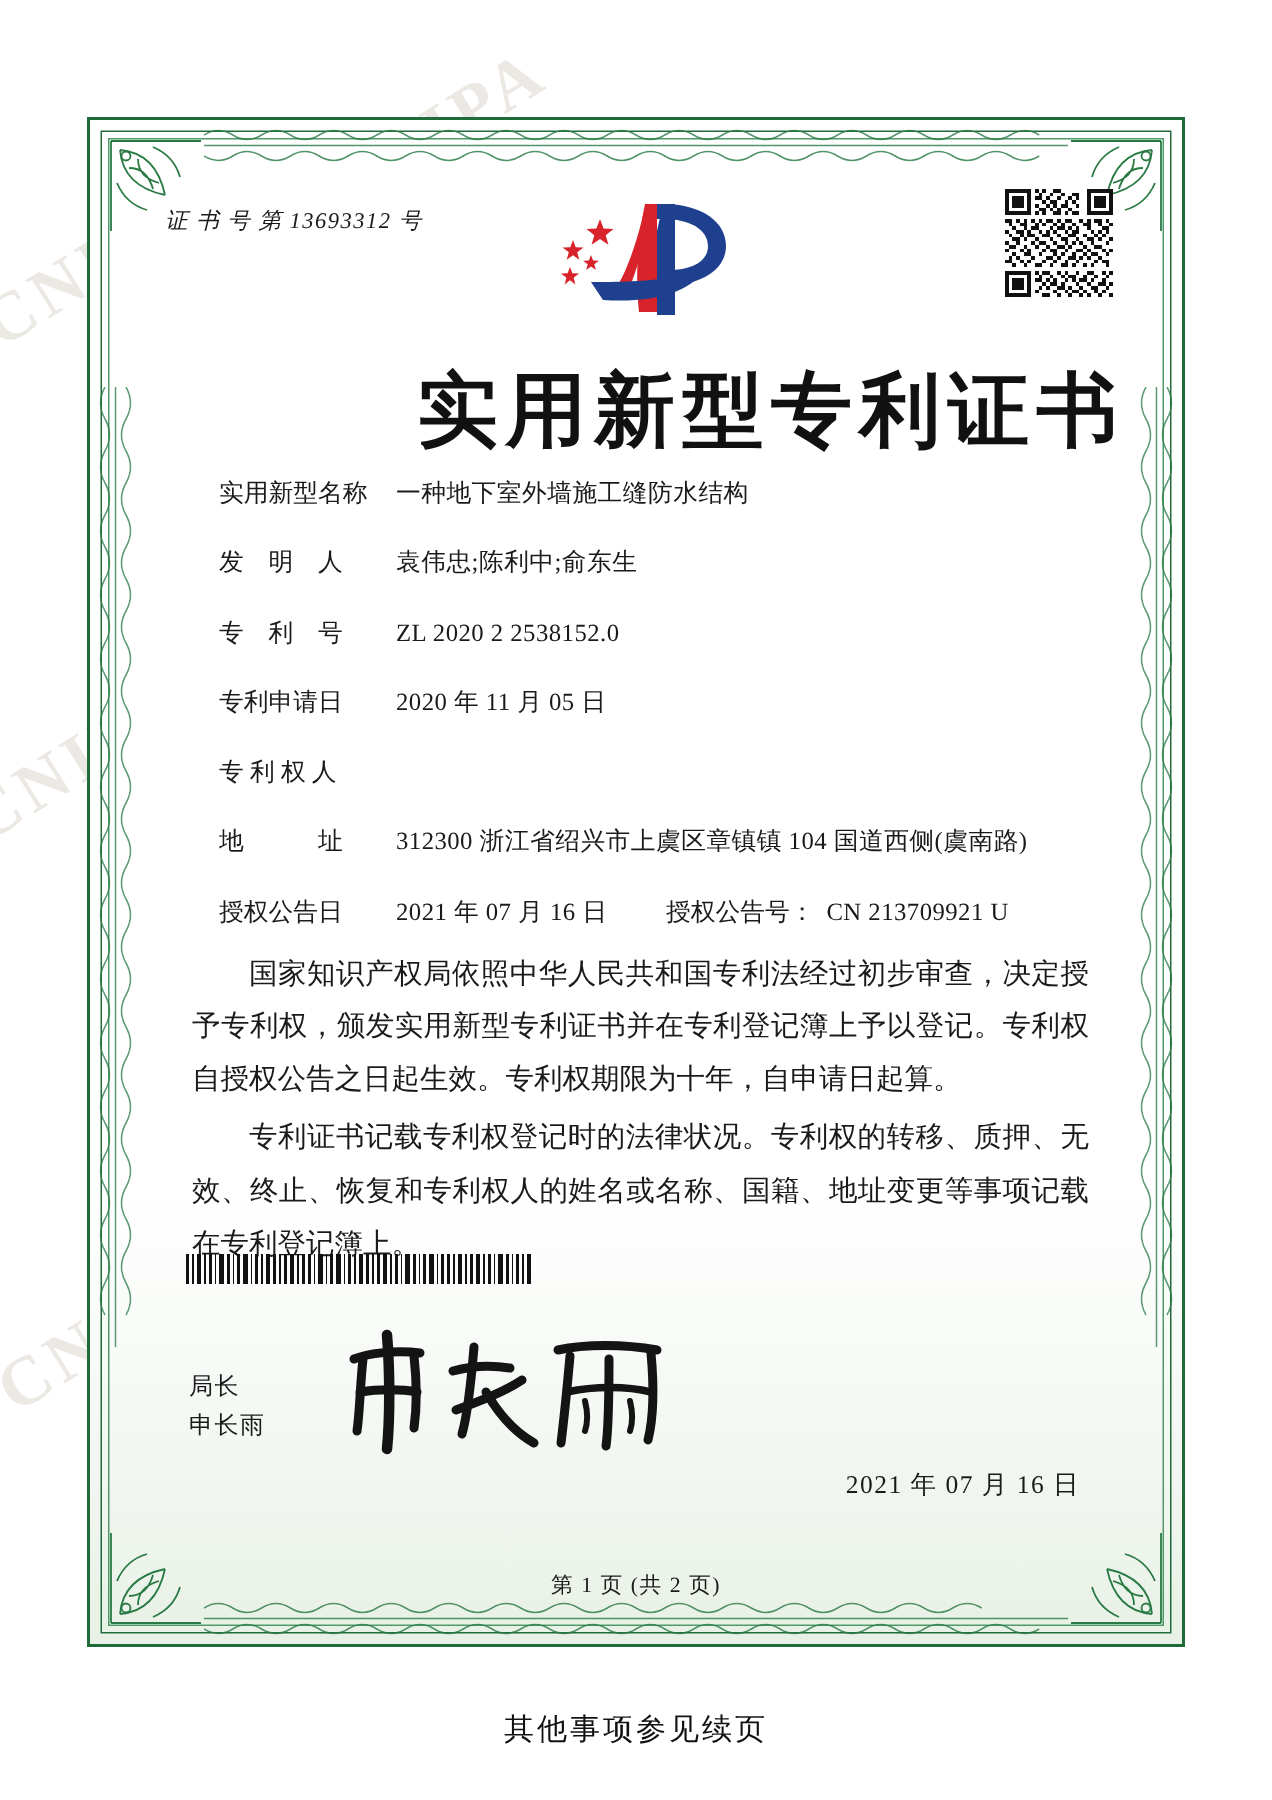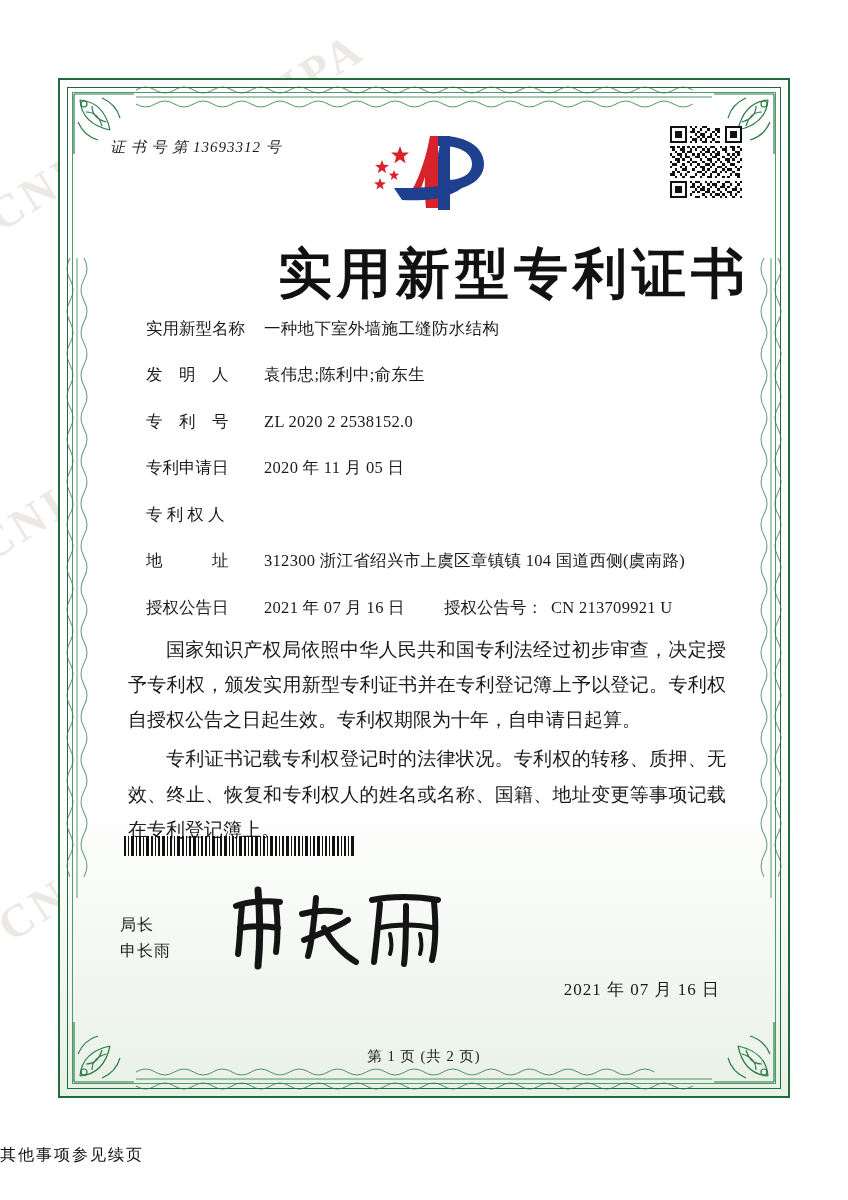--- a/index.html
+++ b/index.html
@@ -188,21 +188,21 @@
     position: absolute;
     left: 26px;
     top: 714px;
     width: 230px;
     height: 20px;
   }
   .barcode svg { display: block; width: 100%; height: 100%; }
 
   .sign-block {
     position: absolute;
-    left: 22px;
+    left: 28px;
     top: 790px;
     font-size: 16px;
     line-height: 1.6;
   }
   .sign-block div { letter-spacing: 1px; }
 
   .signature {
     position: absolute;
     left: 126px;
     top: 762px;
@@ -226,21 +226,22 @@
     bottom: 8px;
     text-align: center;
     font-size: 14.5px;
     letter-spacing: 1px;
   }
 
   .footer-note {
     position: absolute;
     left: 0; right: 0;
     bottom: 34px;
-    font-size: 16px;
+    text-align: center;
+    font-size: 20px;
     letter-spacing: 2px;
     z-index: 4;
     color: #111;
   }
 </style>
 </head>
 <body>
 
 <div class="watermark-layer">
   <div class="wm" style="left:-20px;  top:150px;">CNIPA</div>

